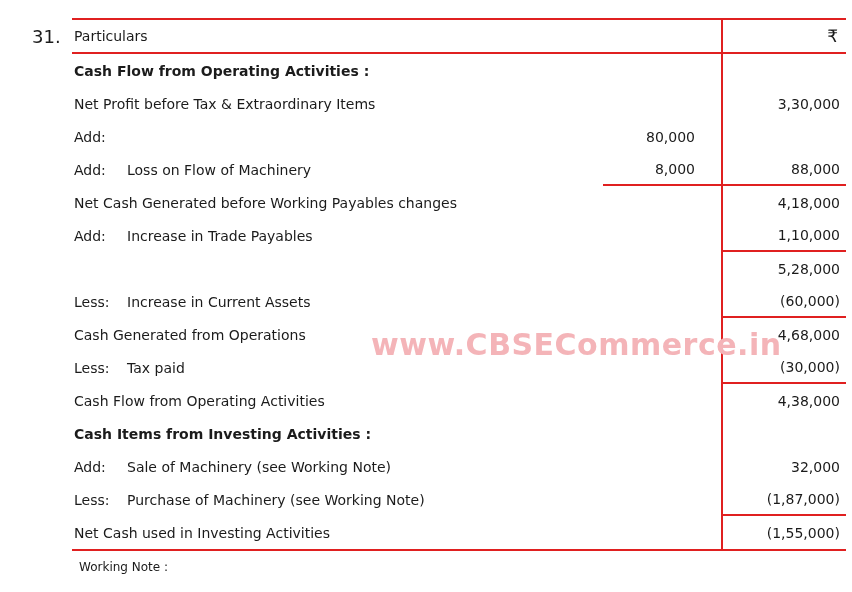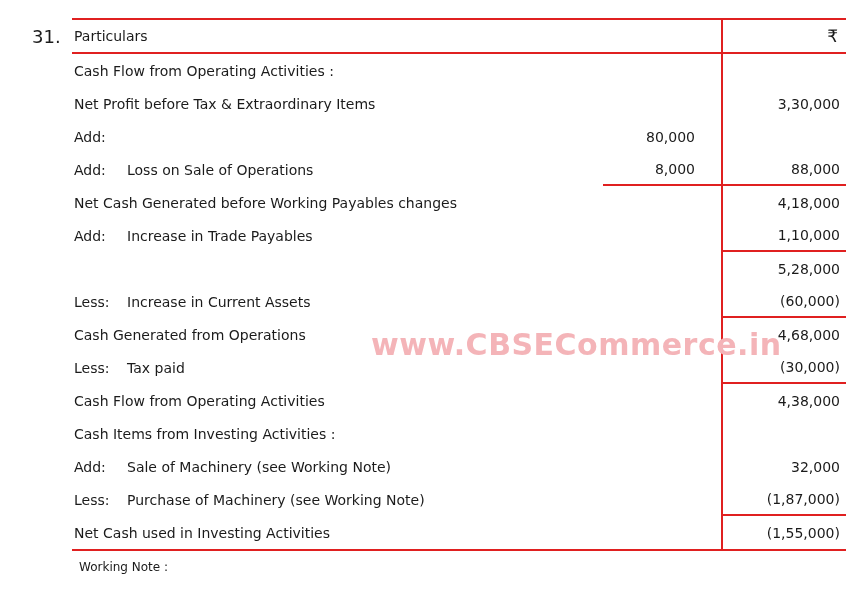--- a/index.html
+++ b/index.html
@@ -55,21 +55,21 @@
     justify-content:flex-end;
     padding-right:26px;
   }
   .c-amt{
     justify-content:flex-end;
     padding-right:6px;
     border-left:2px solid var(--rule);
   }
   .c-rupee{ padding-right:8px; font-size:17px; }
   .ul{ border-bottom:2px solid var(--rule); }
-  .section .c-label{ font-weight:normal; }
+  .section .c-label{ font-weight:bold; }
   .prefix{
     display:inline-block;
     width:53px;
     flex:0 0 53px;
   }
   .watermark{
     position:absolute;
     left:352px; top:327px;
     font-size:30px;
     font-weight:bold;
@@ -119,21 +119,21 @@
       <div class="cell c-label">
           <span class="prefix">Add:</span>
         </div>
       <div class="cell c-sub">80,000</div>
       <div class="cell c-amt"></div>
     </div>
 
     <div class="trow">
       <div class="cell c-label">
           <span class="prefix">Add:</span>
-          <span>Loss on Sale of Operations</span>
+          <span>Loss on Flow of Machinery</span>
         </div>
       <div class="cell c-sub ul">8,000</div>
       <div class="cell c-amt ul">88,000</div>
     </div>
 
     <div class="trow">
       <div class="cell c-label">
           <span>Net Cash Generated before Working Payables changes</span>
         </div>
       <div class="cell c-sub"></div>

